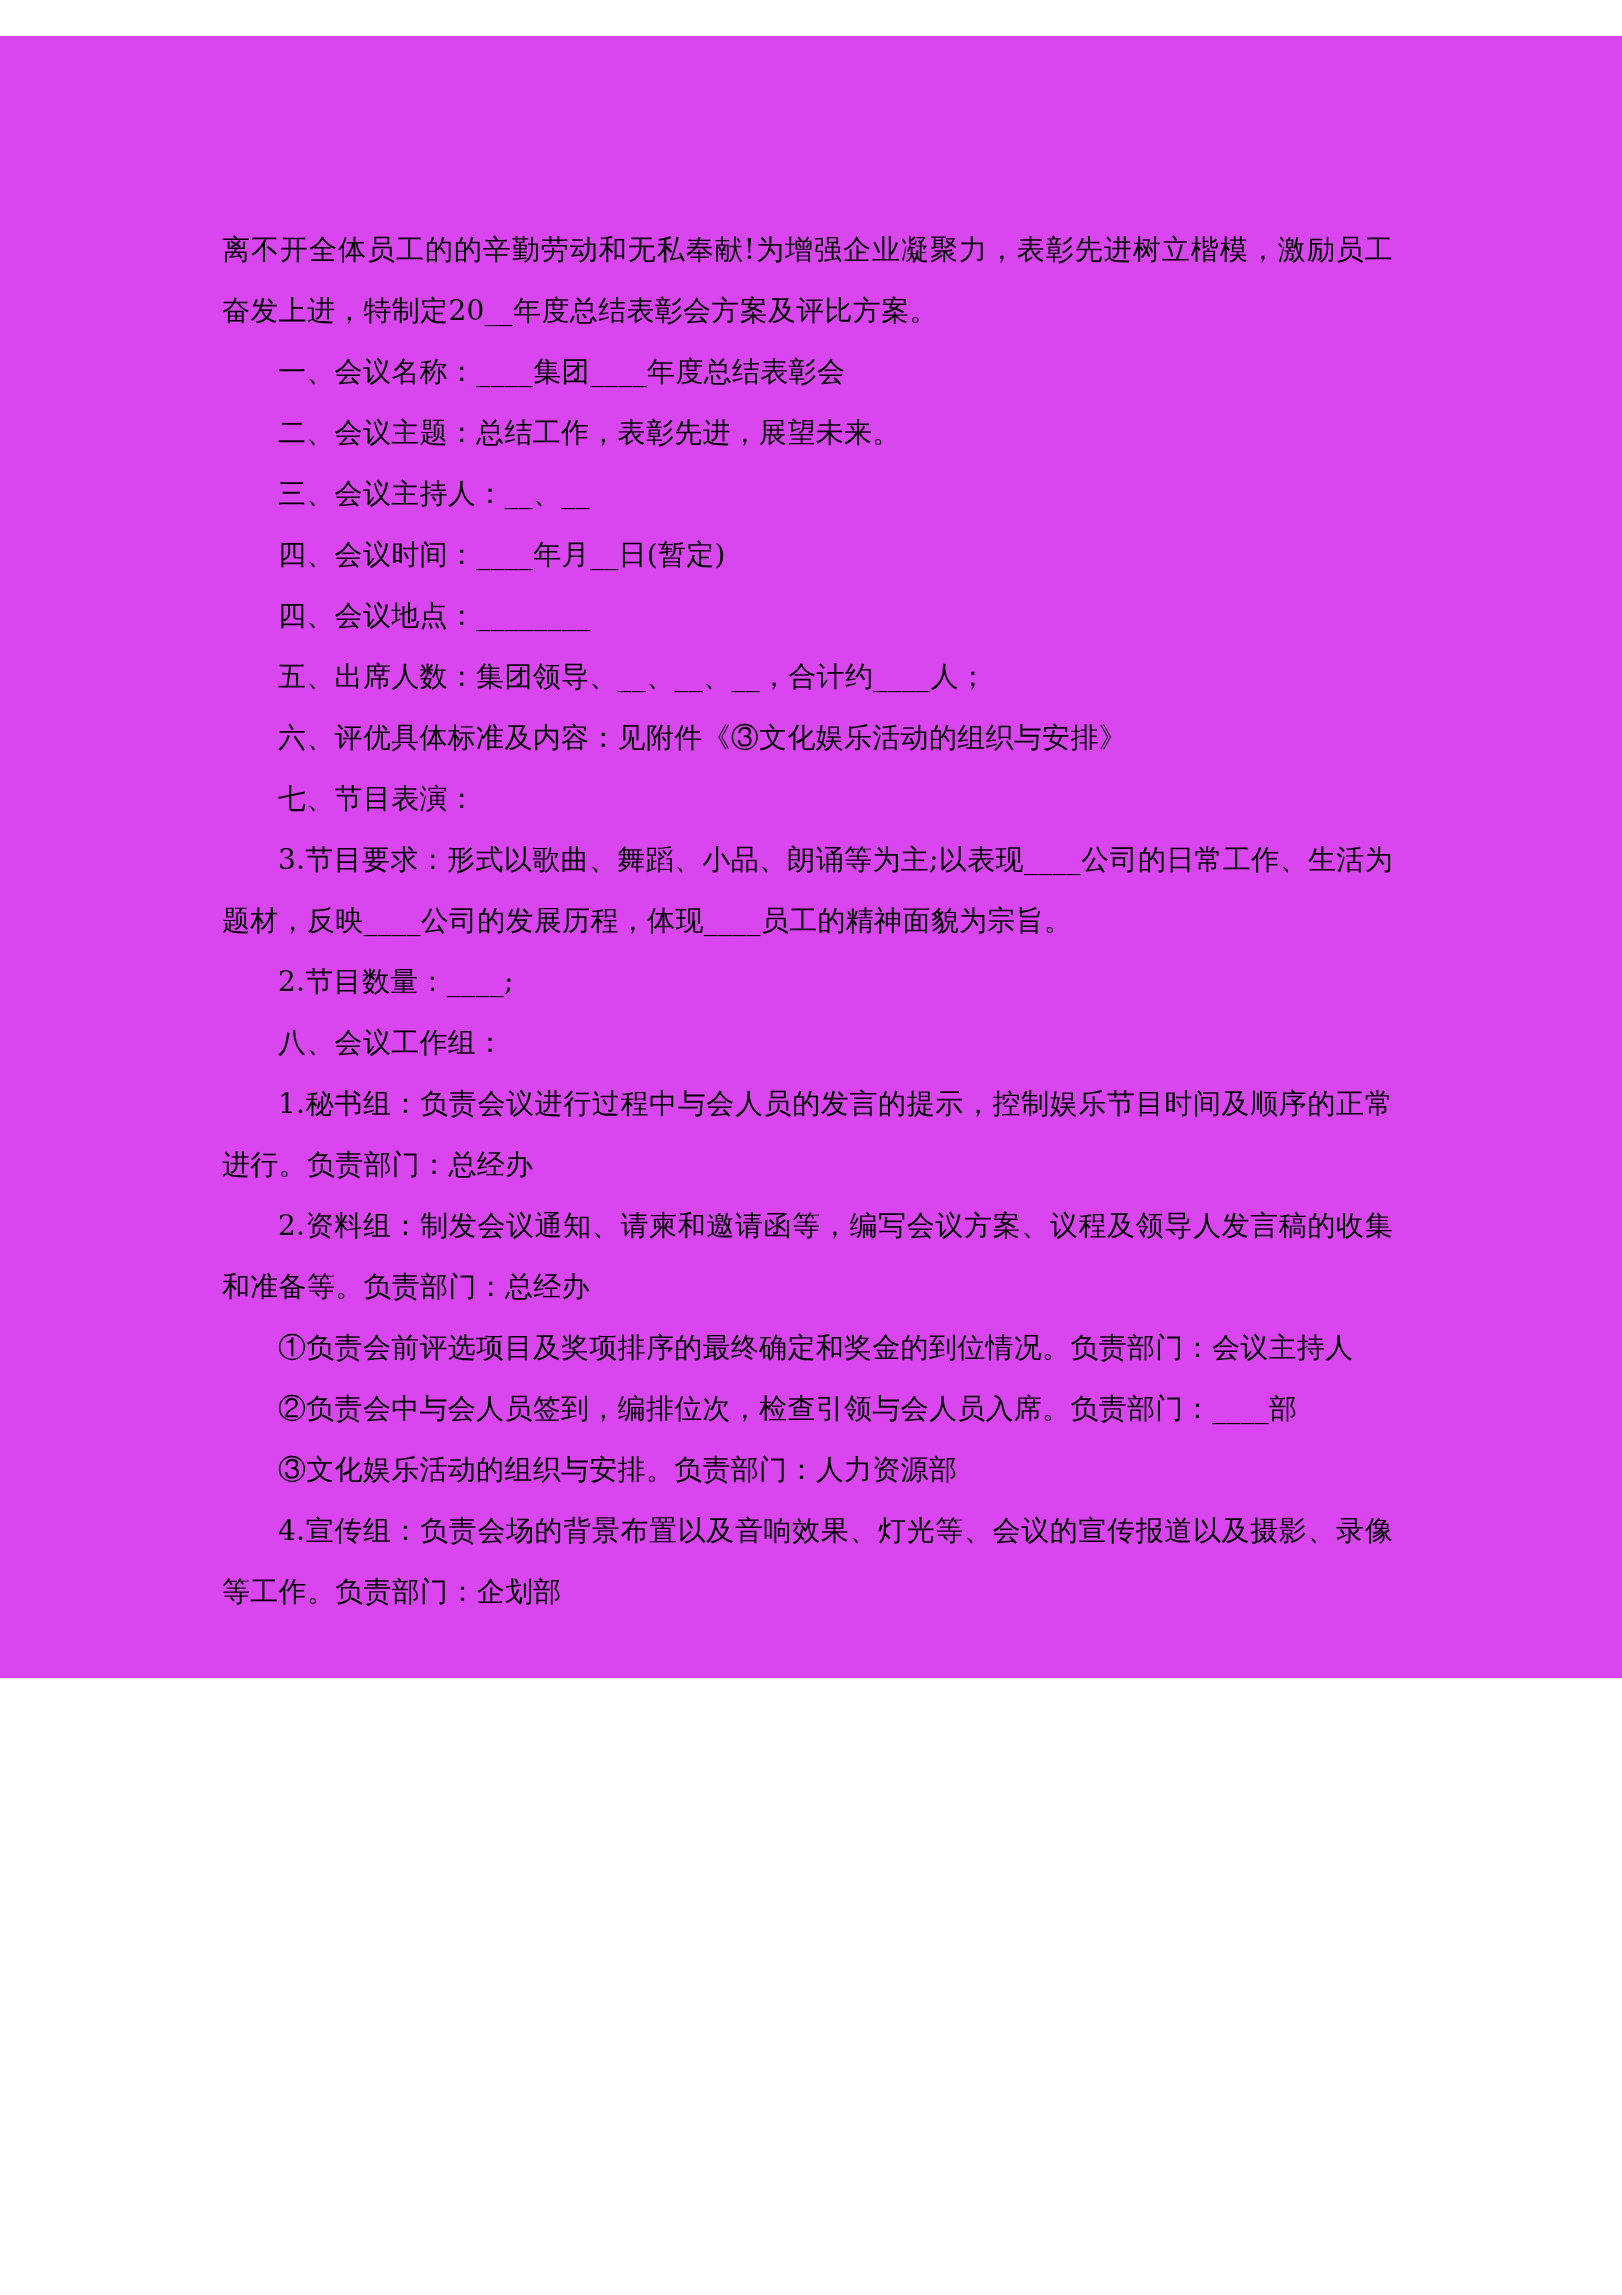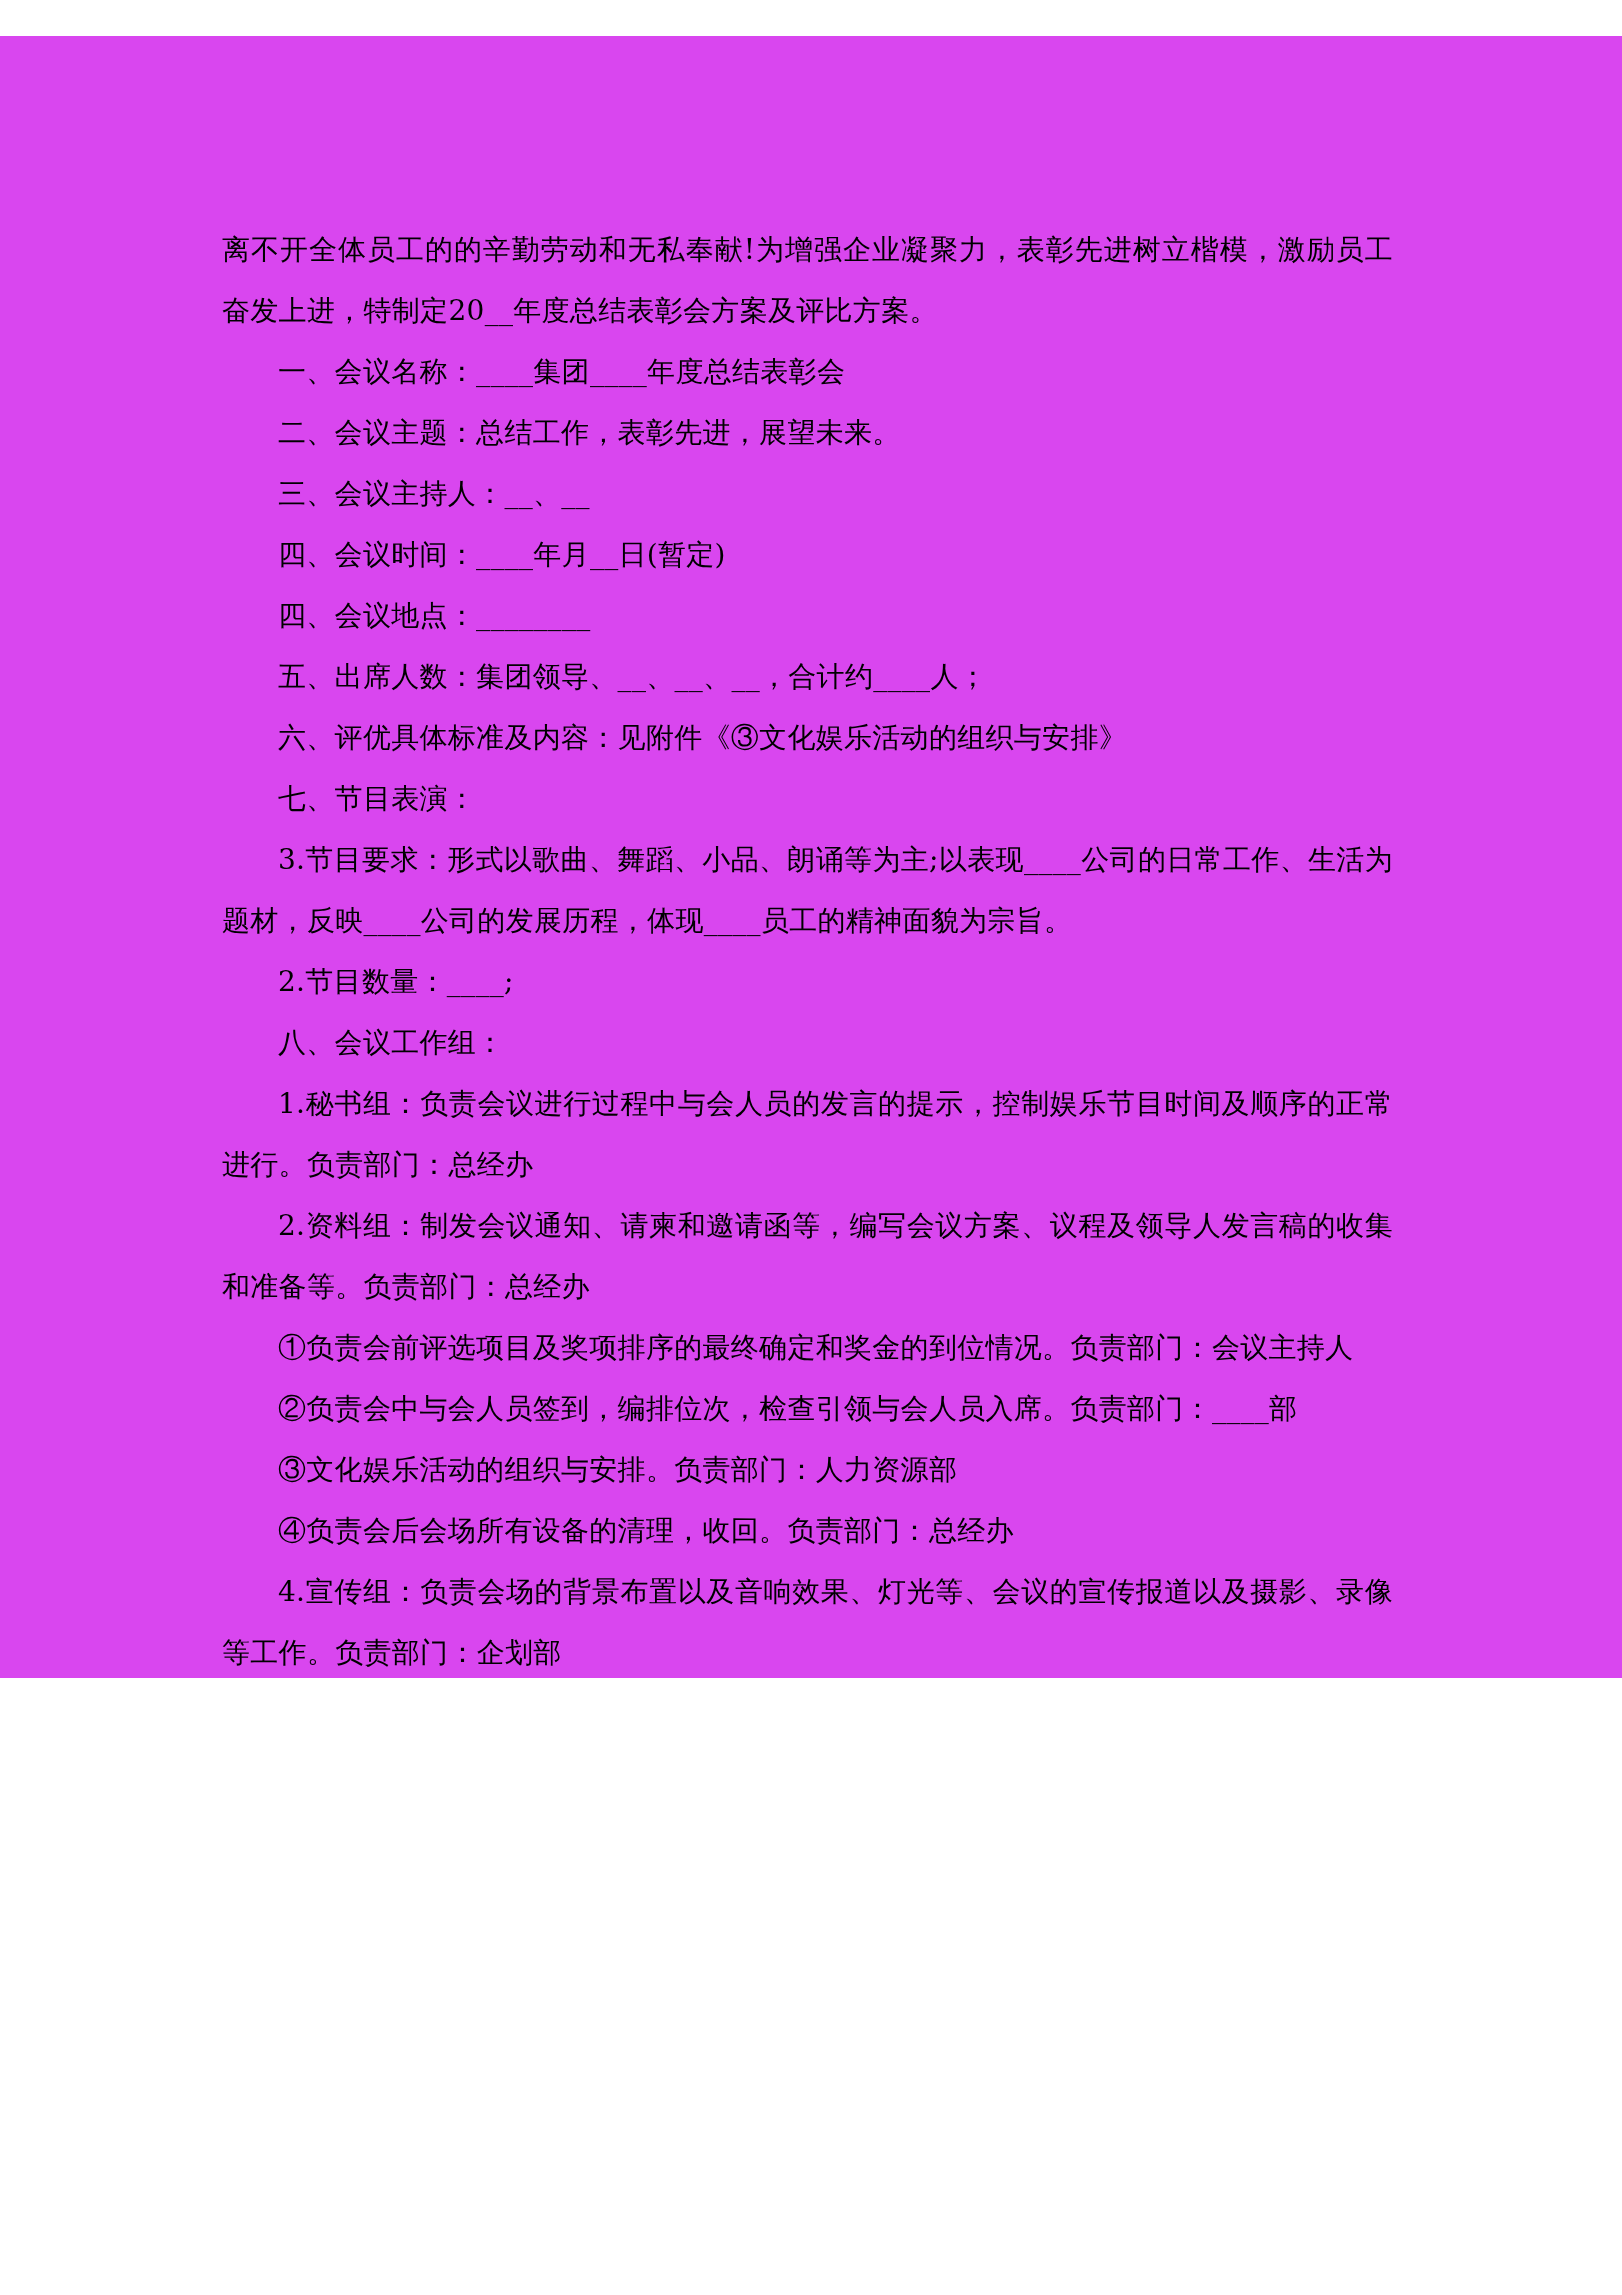--- a/index.html
+++ b/index.html
@@ -57,17 +57,16 @@
     <p class="indent">六、评优具体标准及内容：见附件《③文化娱乐活动的组织与安排》</p>
     <p class="indent">七、节目表演：</p>
     <p class="indent">3.节目要求：形式以歌曲、舞蹈、小品、朗诵等为主;以表现____公司的日常工作、生活为题材，反映____公司的发展历程，体现____员工的精神面貌为宗旨。</p>
     <p class="indent">2.节目数量：____;</p>
     <p class="indent">八、会议工作组：</p>
     <p class="indent">1.秘书组：负责会议进行过程中与会人员的发言的提示，控制娱乐节目时间及顺序的正常进行。负责部门：总经办</p>
     <p class="indent">2.资料组：制发会议通知、请柬和邀请函等，编写会议方案、议程及领导人发言稿的收集和准备等。负责部门：总经办</p>
     <p class="indent">①负责会前评选项目及奖项排序的最终确定和奖金的到位情况。负责部门：会议主持人</p>
     <p class="indent">②负责会中与会人员签到，编排位次，检查引领与会人员入席。负责部门：____部</p>
     <p class="indent">③文化娱乐活动的组织与安排。负责部门：人力资源部</p>
-    <p class="indent">④负责会后会场所有设备的清理，收回。负责部门：总经办</p>
     <p class="indent">4.宣传组：负责会场的背景布置以及音响效果、灯光等、会议的宣传报道以及摄影、录像等工作。负责部门：企划部</p>
   </div>
 </div>
 
 
 </body></html>

